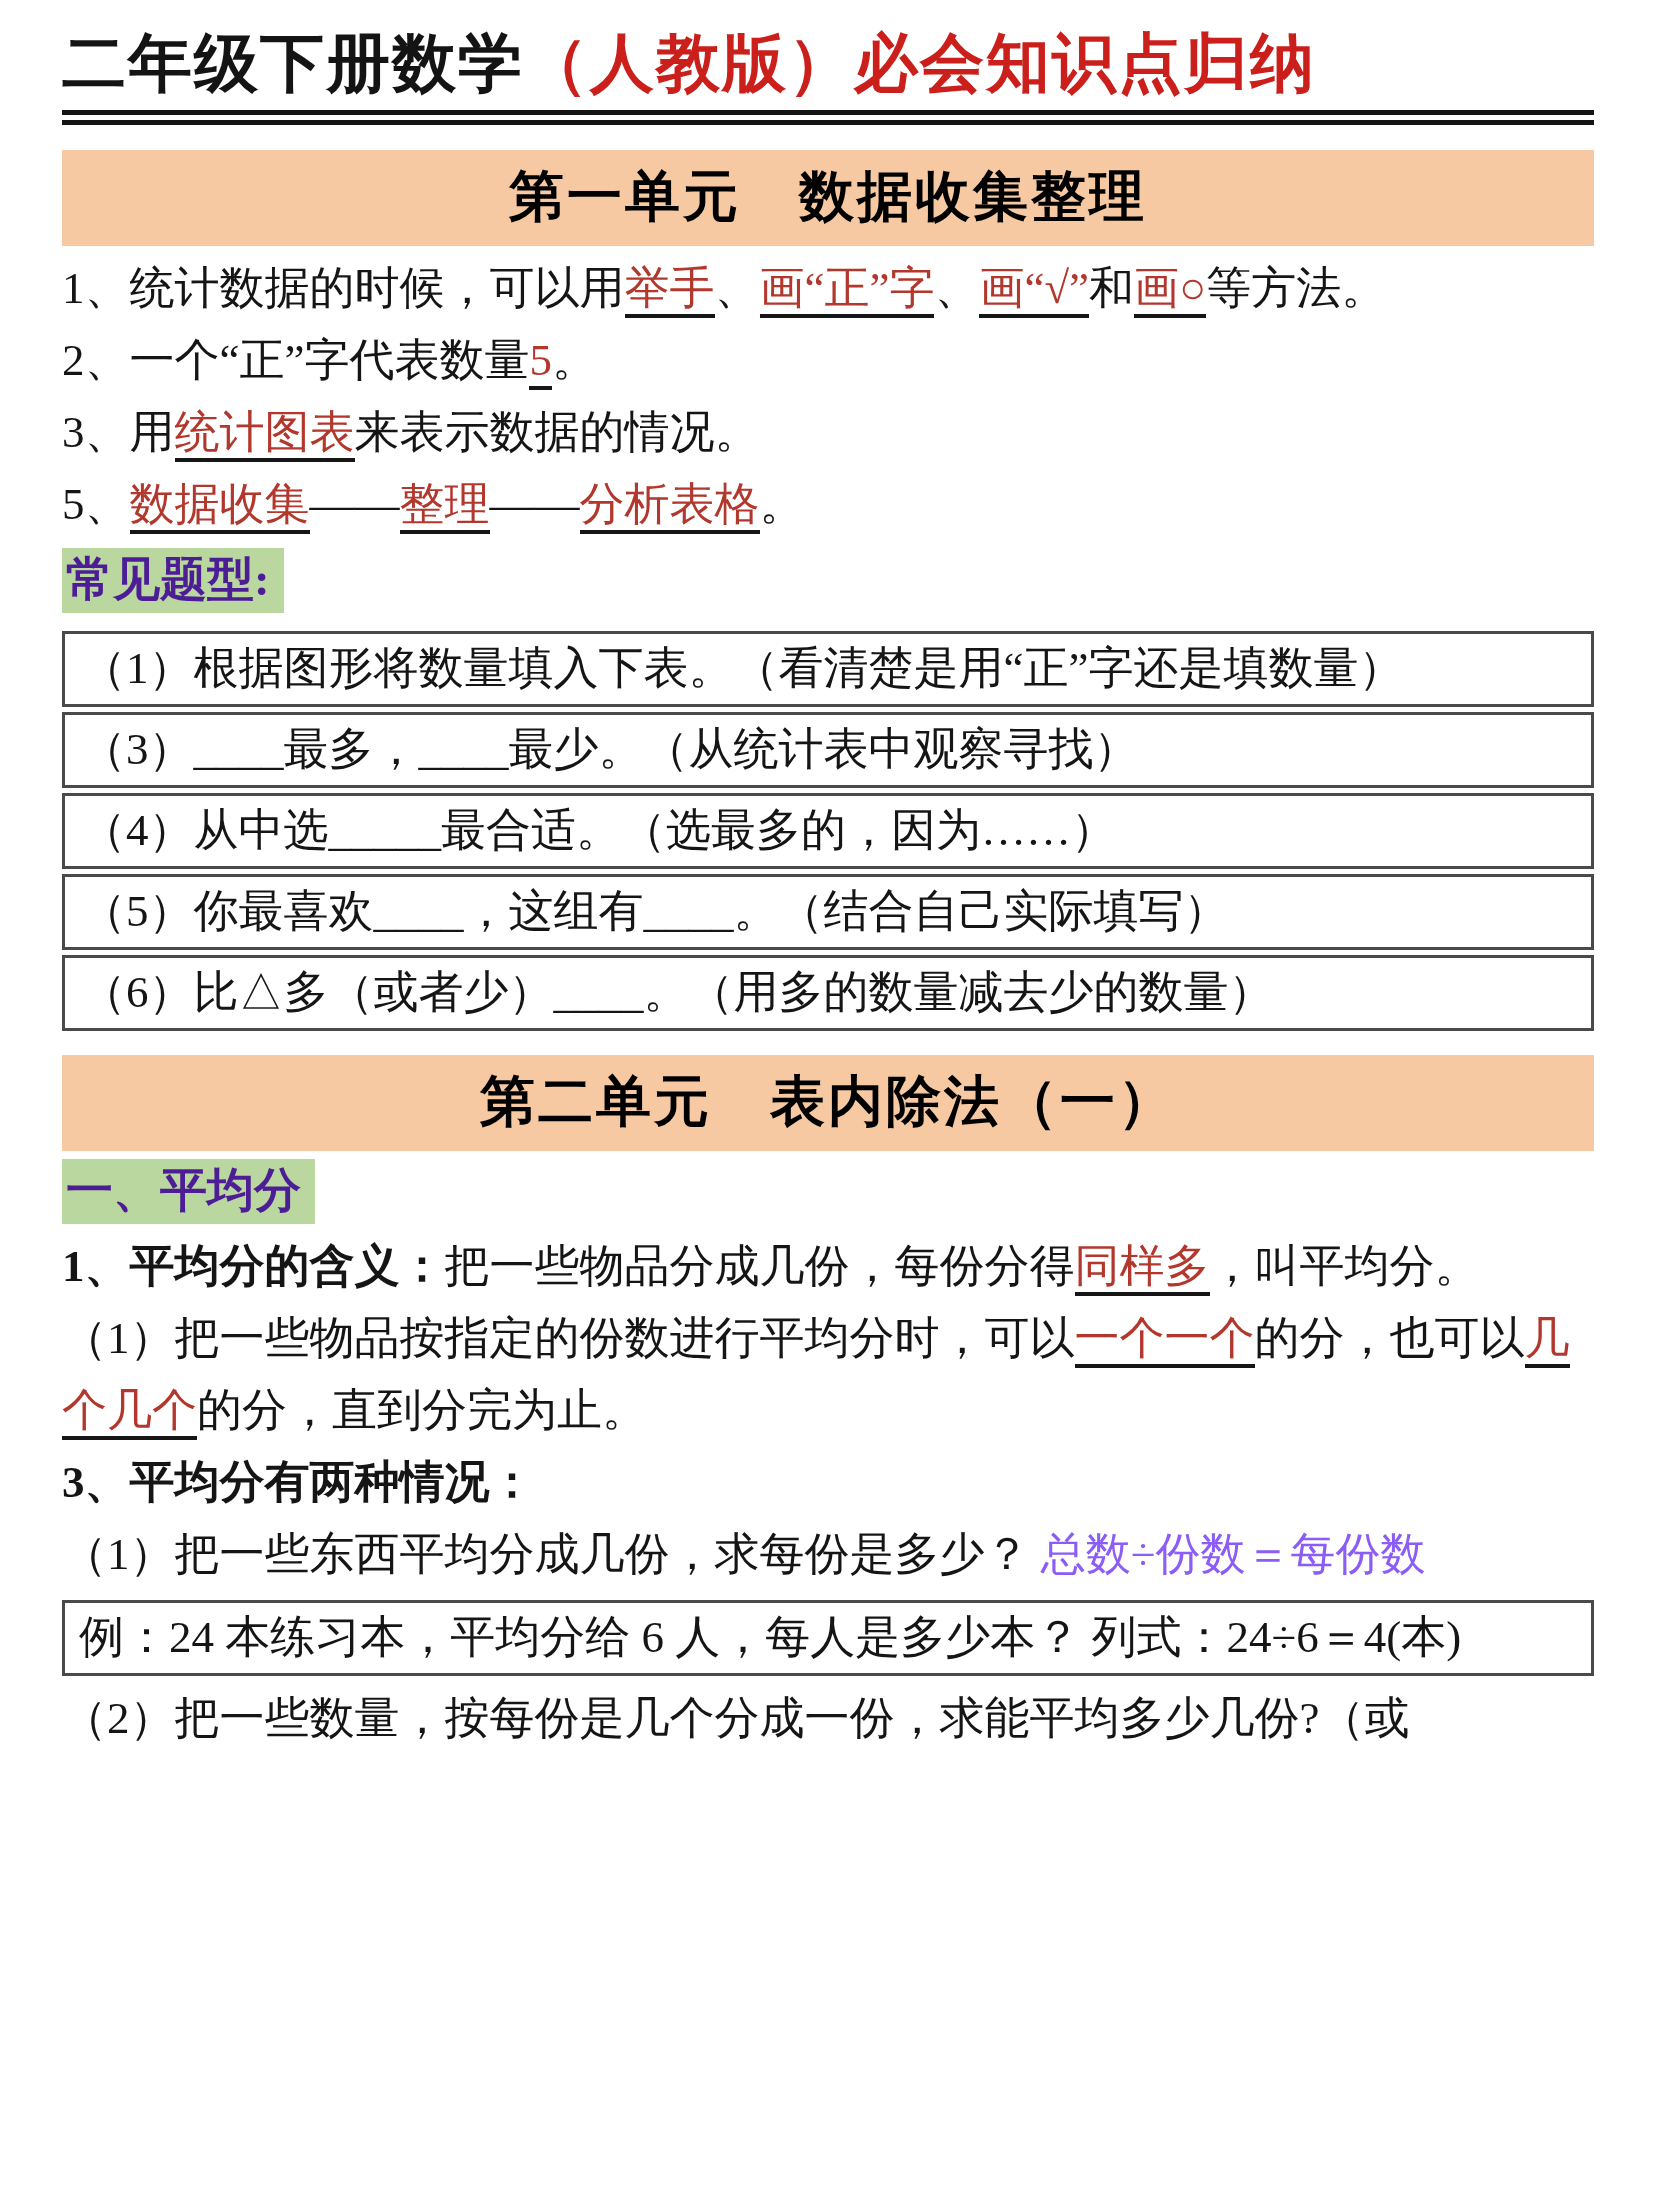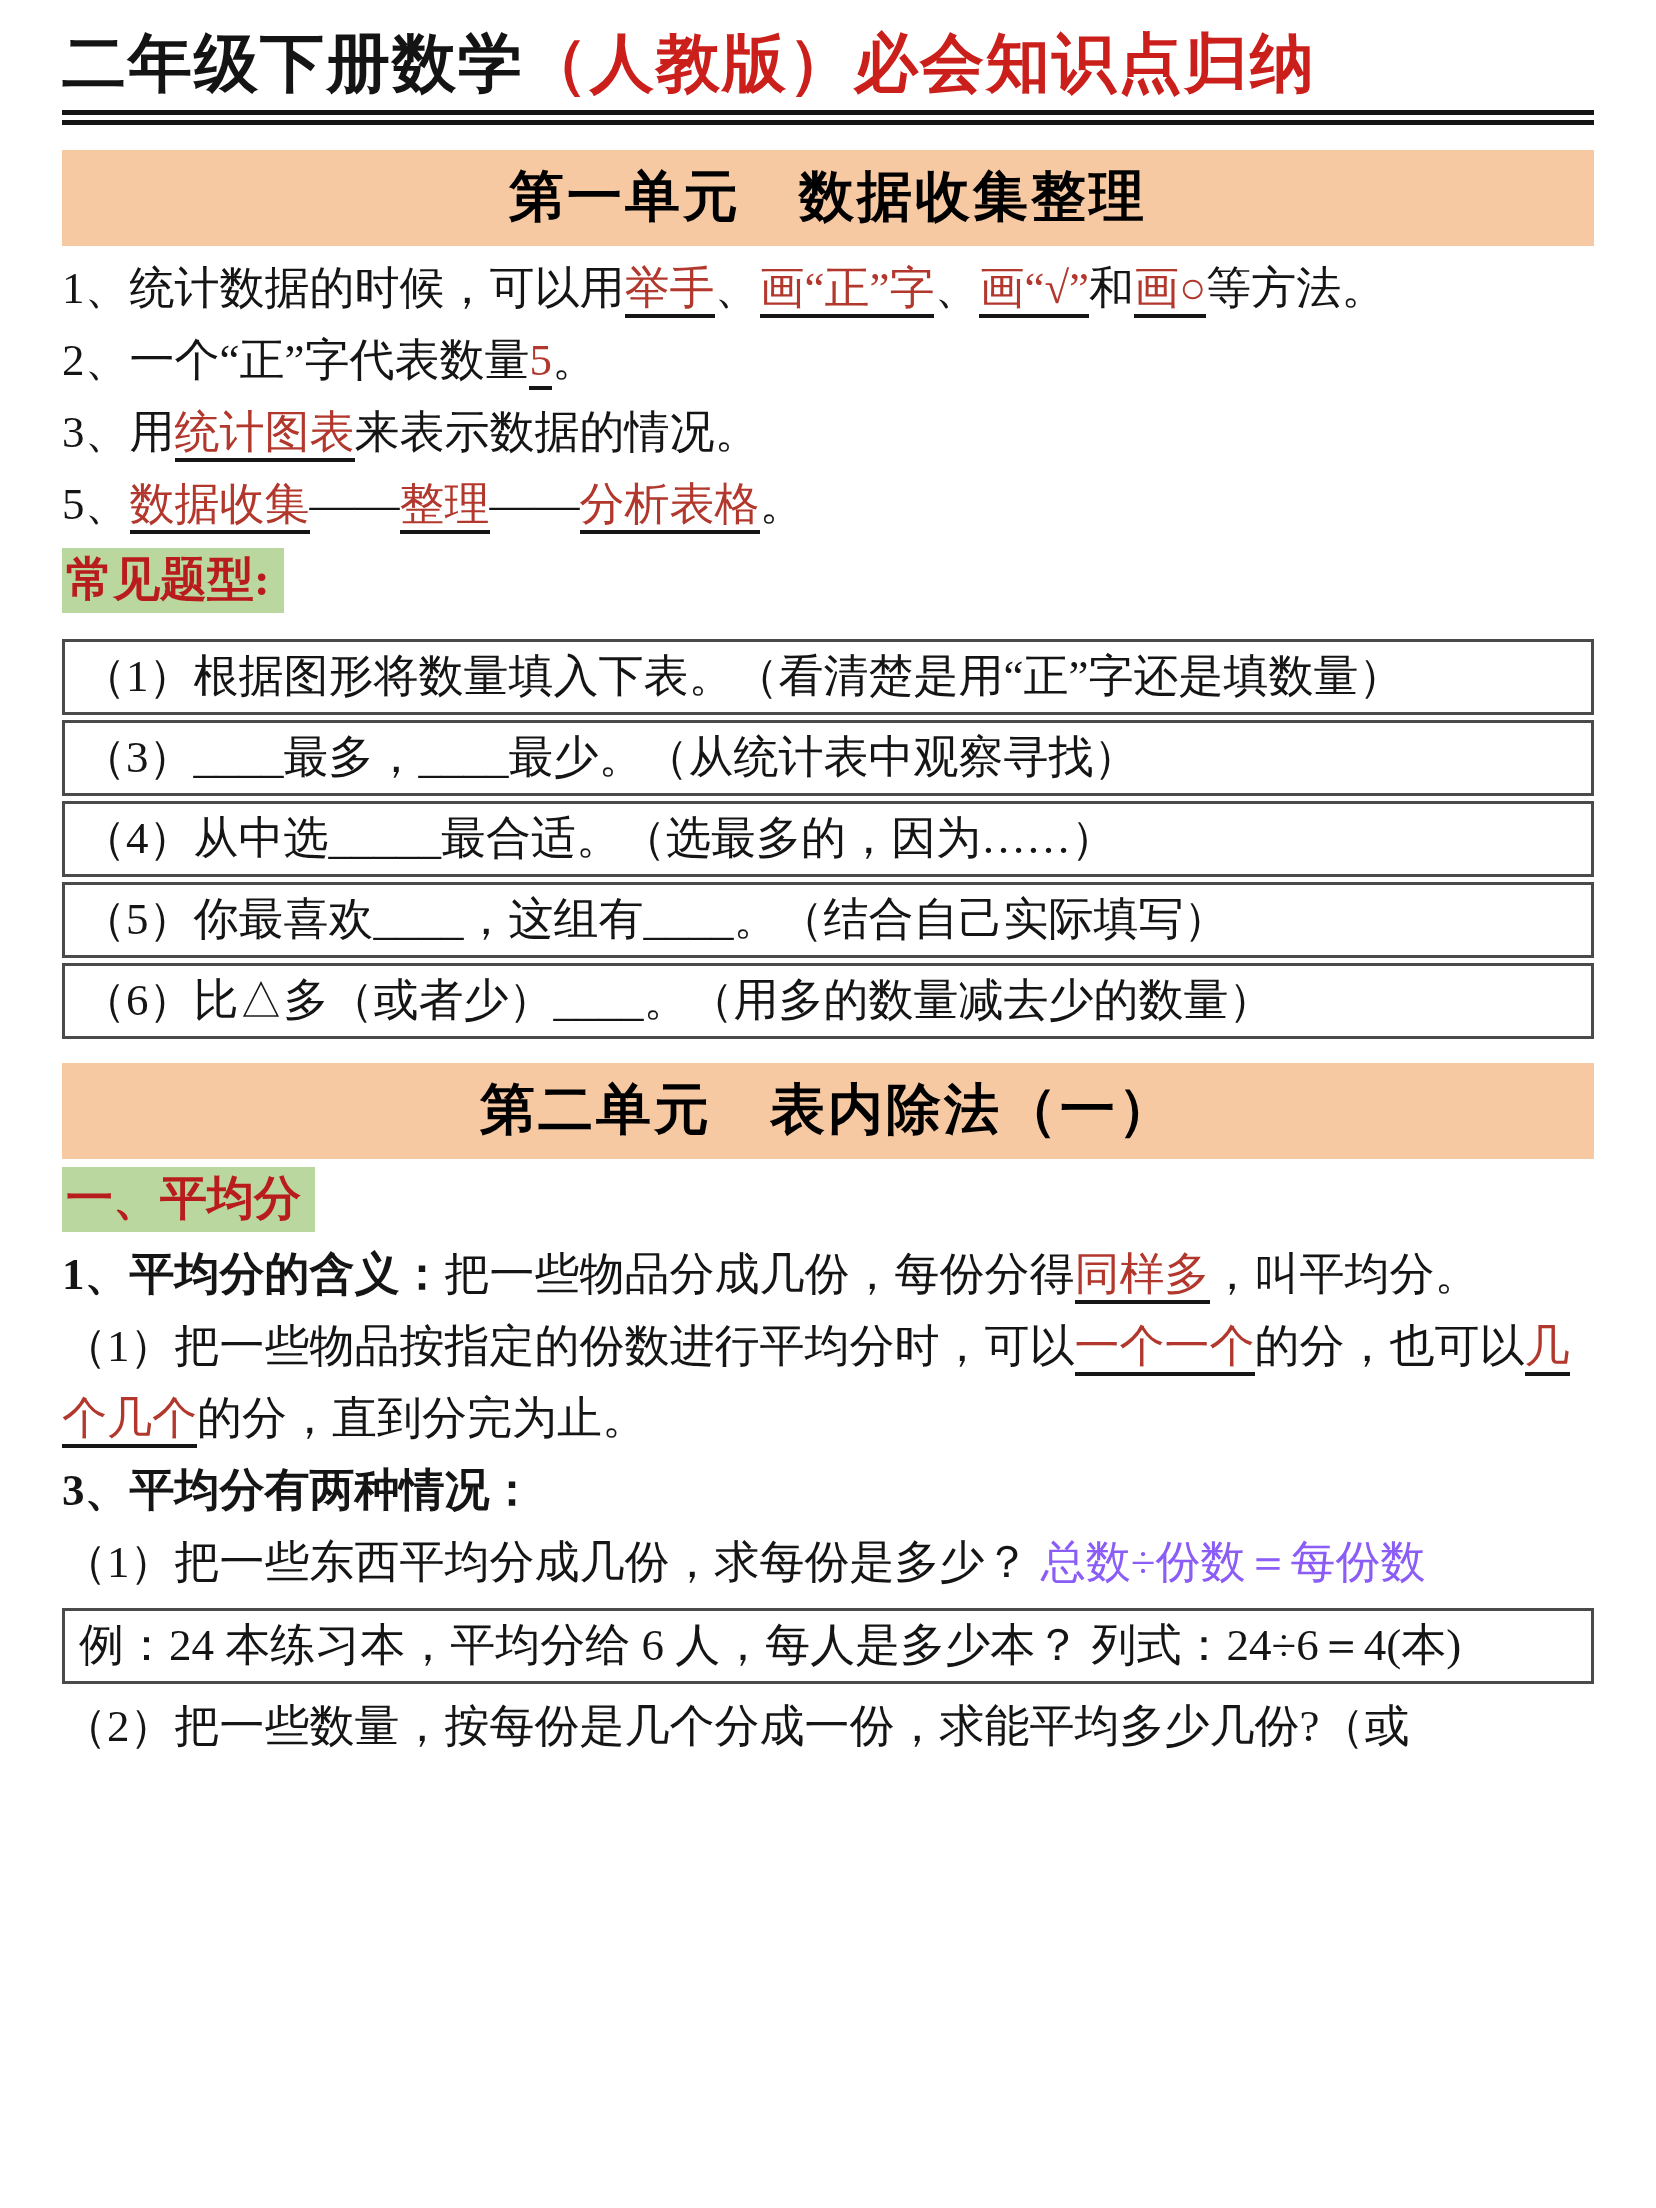--- a/index.html
+++ b/index.html
@@ -36,26 +36,26 @@
   .line{font-size:45px;line-height:72px;color:#151515;}
   .line .ru{color:#b2382d;border-bottom:4px solid #161616;padding-bottom:1px;}
   .line .r{color:#8b5cf6;}
   .line .b{font-weight:bold;}
 
   
   .green-label{
     display:inline-block;
     margin-top:8px;
     background:#bad79f;
-    font-weight:bold;font-size:47px;color:#b91c1c;
+    font-weight:bold;font-size:47px;color:#4c1d95;
     padding:2px 14px 4px 4px;line-height:1.25;
   }
 
   
-  .qtable{margin-top:26px;}
+  .qtable{margin-top:18px;}
   .trow{
     border:3px solid #4a4a4a;
     font-size:45px;line-height:58px;
     padding:5px 16px 7px 16px;
     background:#ffffff;
   }
   .trow + .trow{margin-top:5px;}
 
   
   .example-box{

